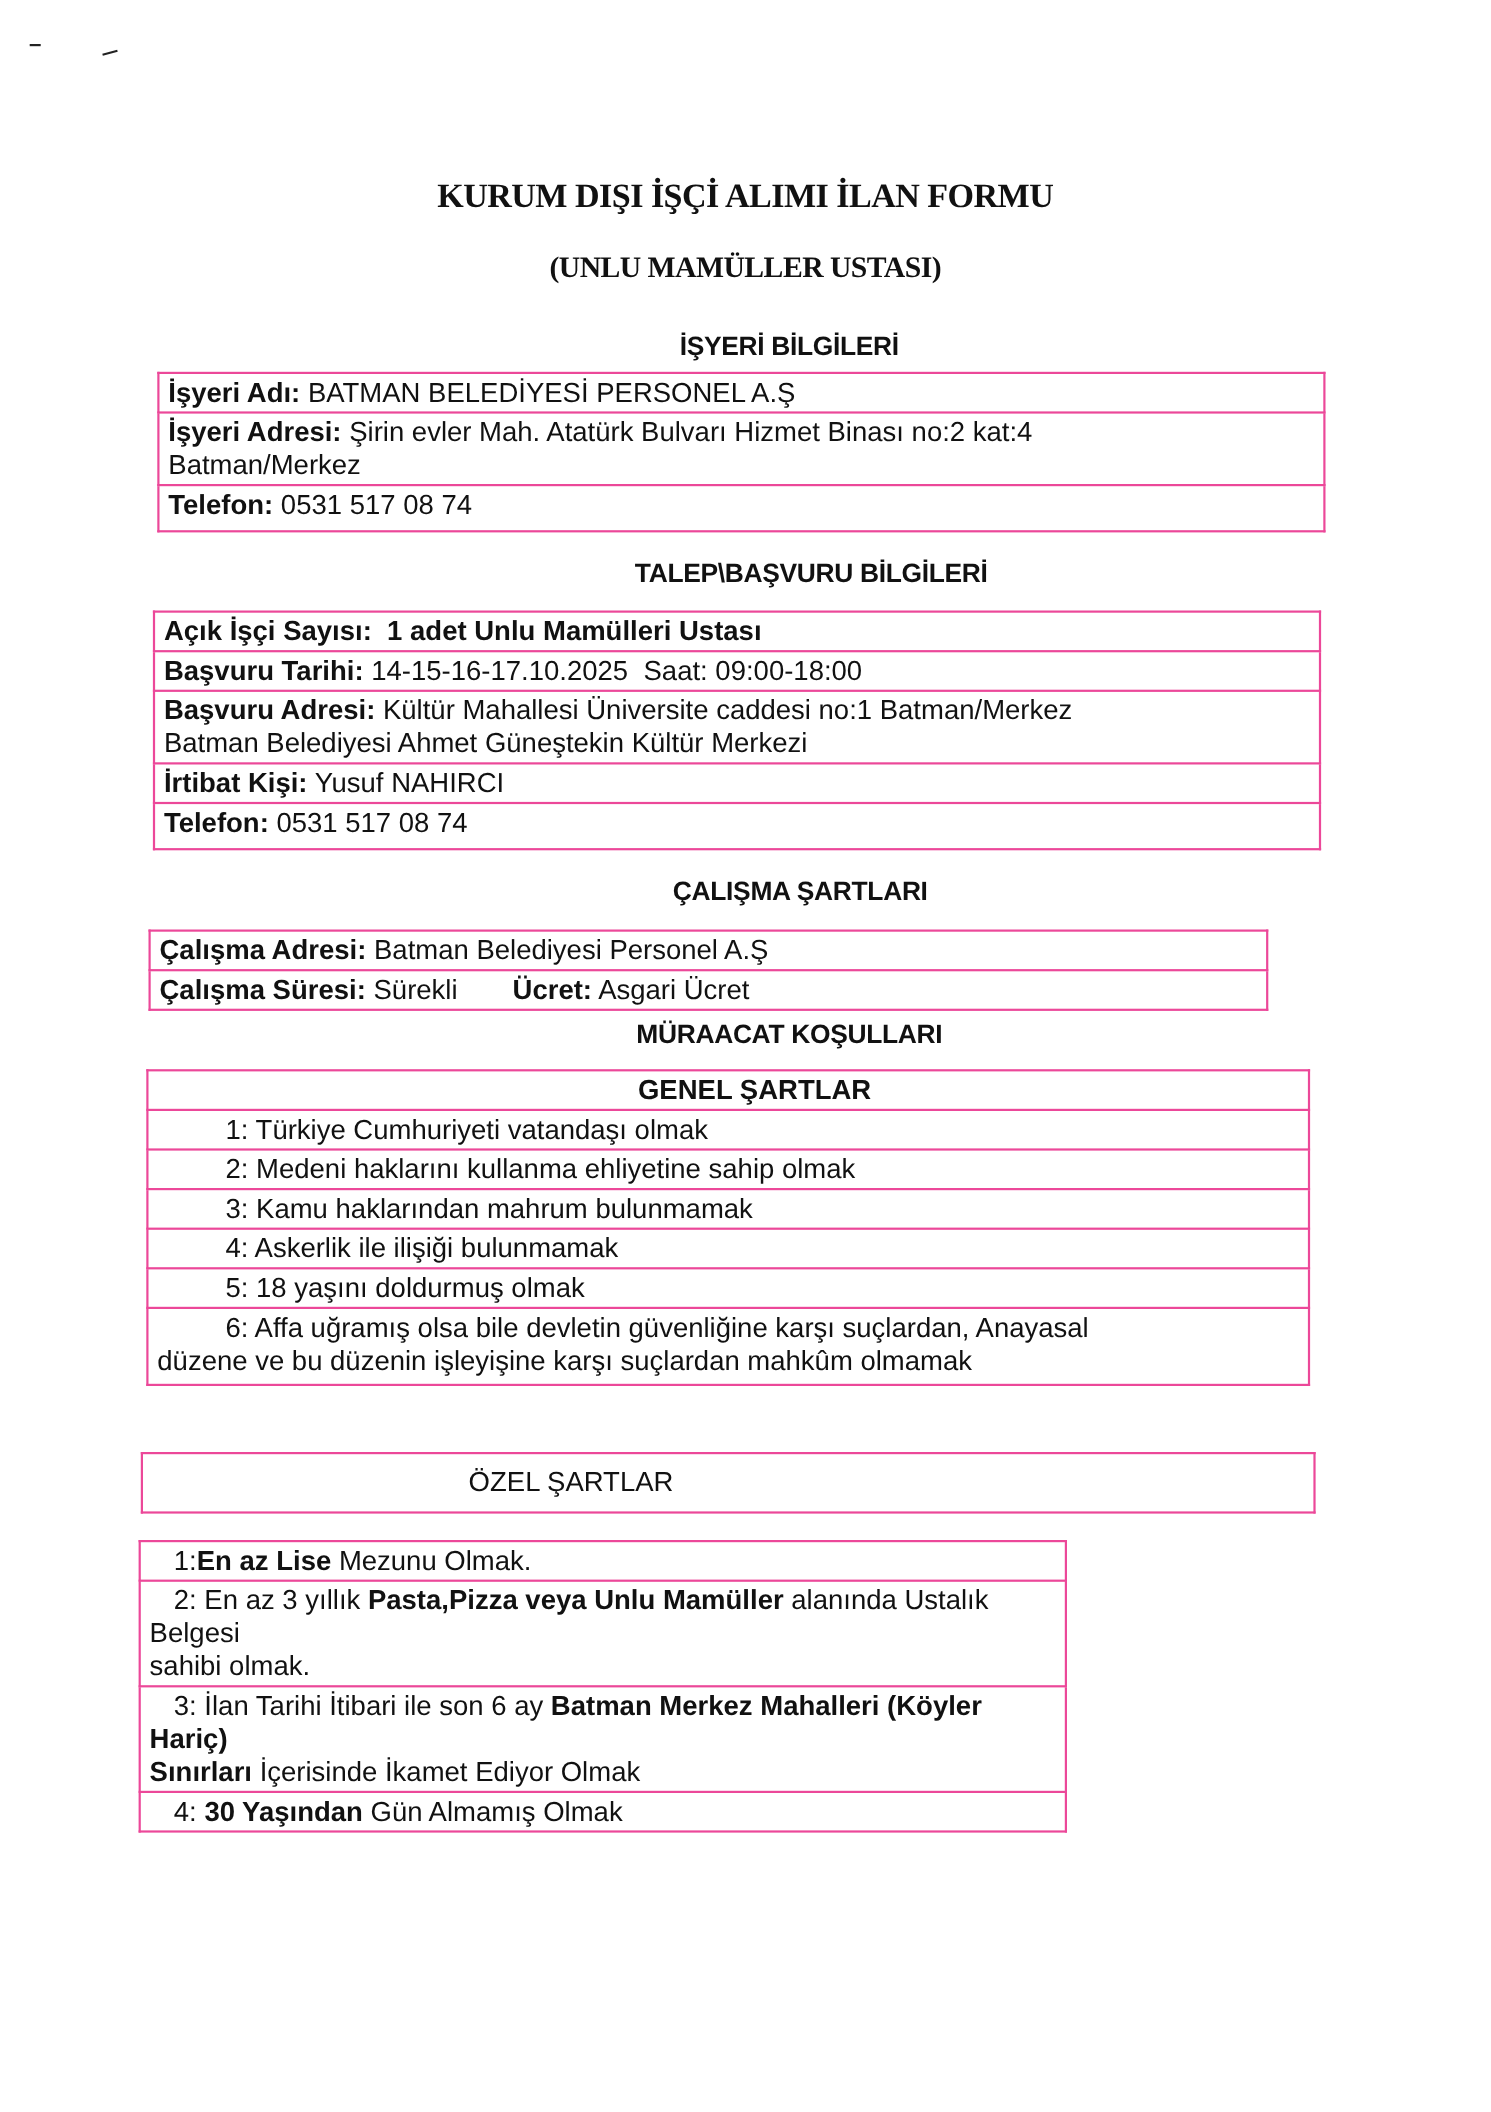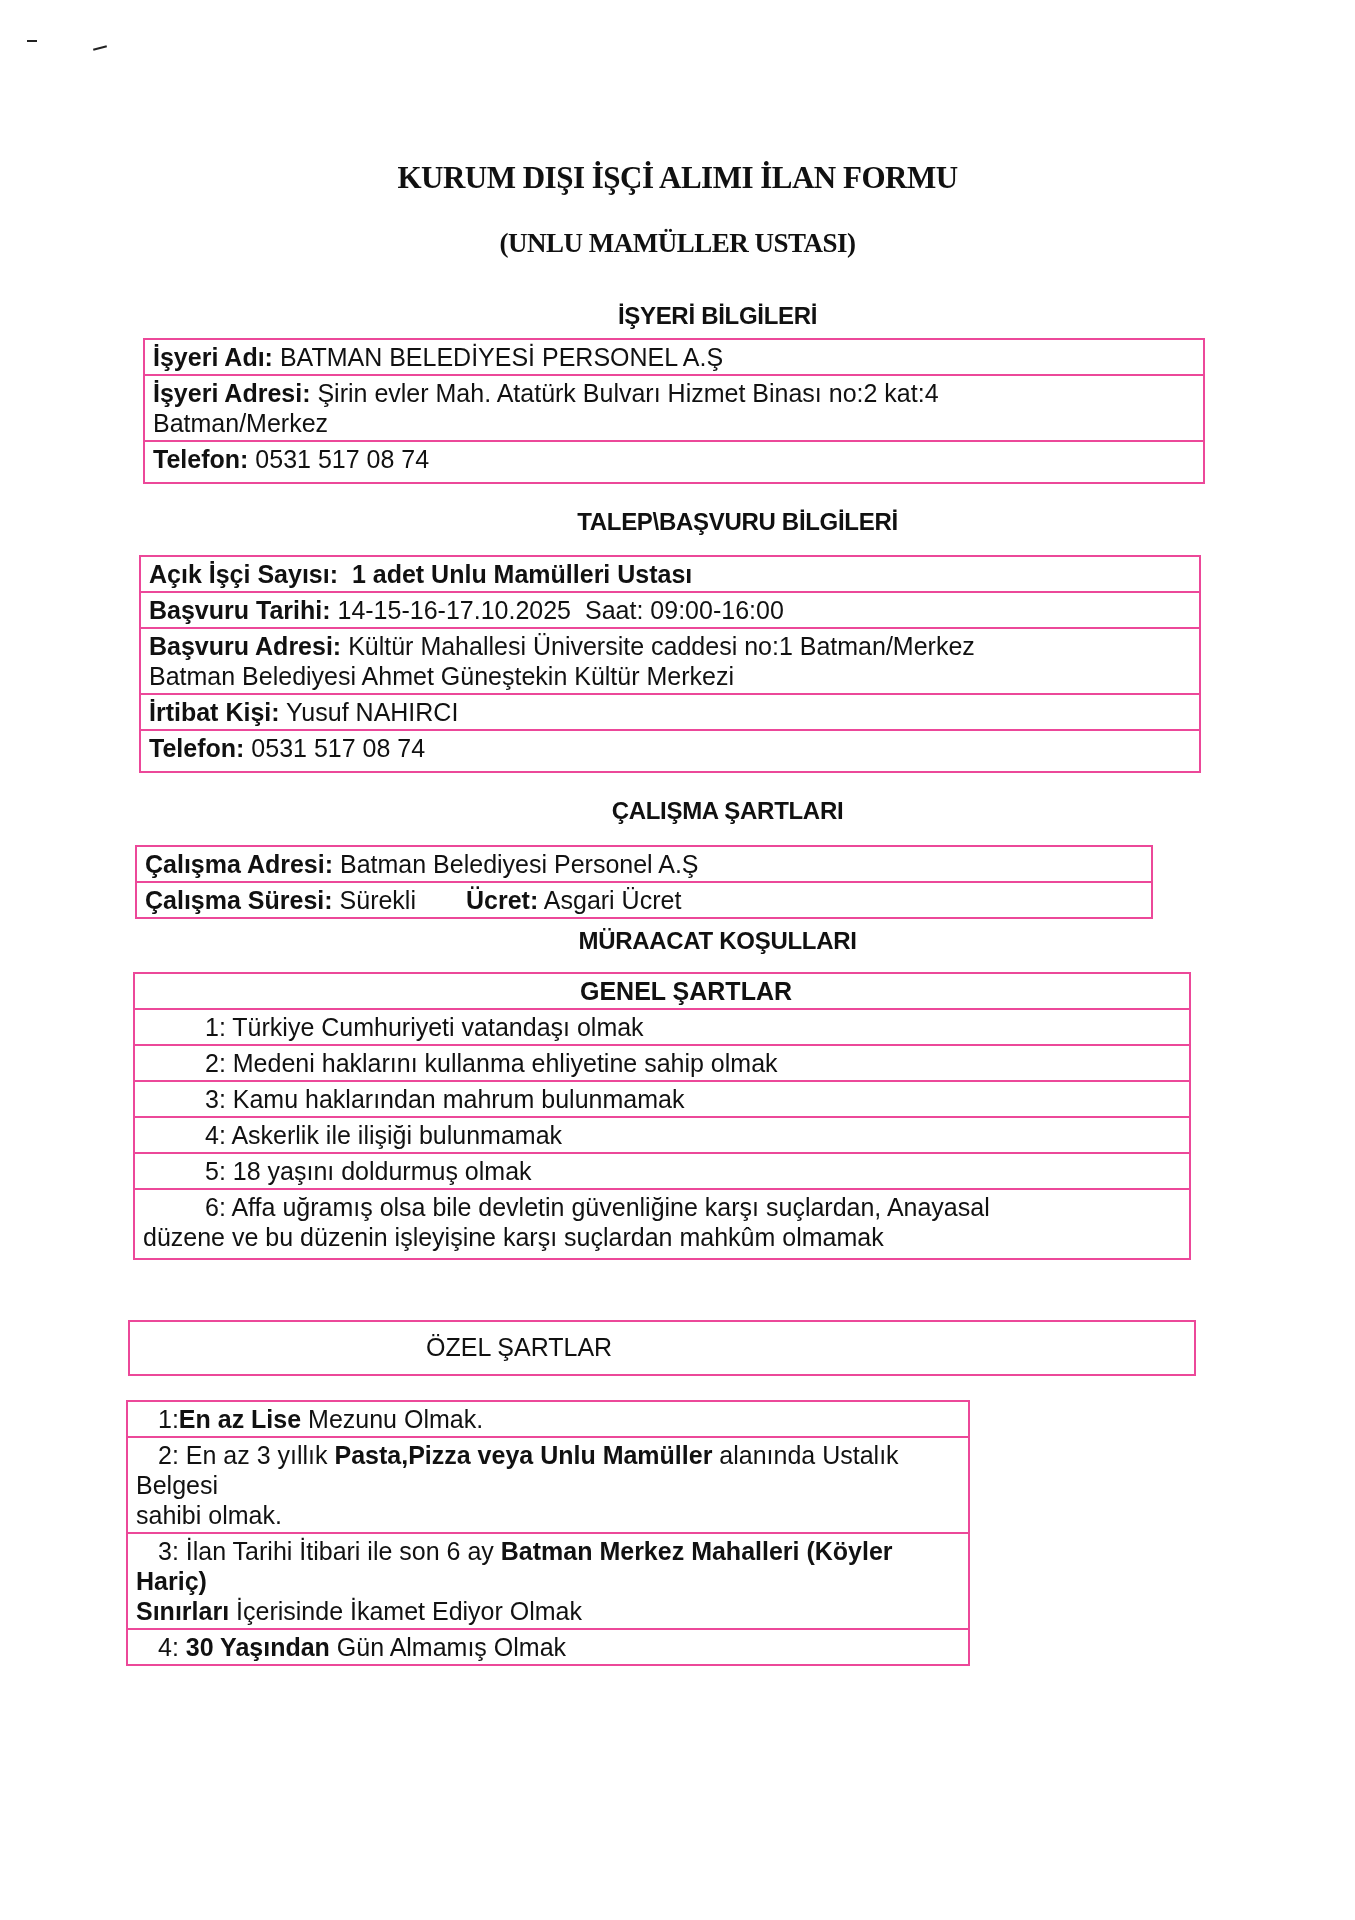--- a/index.html
+++ b/index.html
@@ -55,21 +55,21 @@
 </tbody>
   </table>
 
 <div class="sec-head" style="top:508px;left:60px;">TALEP\BAŞVURU BİLGİLERİ</div>
 <table class="box" style="left:139px;top:555px;width:1062px;">
   <tbody>
       <tr>
     <td class="lbl"><span>Açık İşçi Sayısı:</span>&nbsp; <span>1 adet Unlu Mamülleri Ustası</span></td>
   </tr>
   <tr>
-    <td><span class="lbl">Başvuru Tarihi:</span> <span>14-15-16-17.10.2025</span><span class="gap2"></span><span>Saat: 09:00-16:00</span></td>
+    <td><span class="lbl">Başvuru Tarihi:</span> <span>14-15-16-17.10.2025</span><span class="gap2"></span><span>Saat: 09:00-18:00</span></td>
   </tr>
   <tr>
     <td><span class="lbl">Başvuru Adresi:</span> <span>Kültür Mahallesi Üniversite caddesi no:1 Batman/Merkez</span><br><span>Batman Belediyesi Ahmet Güneştekin Kültür Merkezi</span></td>
   </tr>
   <tr>
     <td><span class="lbl">İrtibat Kişi:</span> <span>Yusuf NAHIRCI</span></td>
   </tr>
   <tr>
     <td style="padding-bottom:8px;"><span class="lbl">Telefon:</span> <span>0531 517 08 74</span></td>
   </tr>

